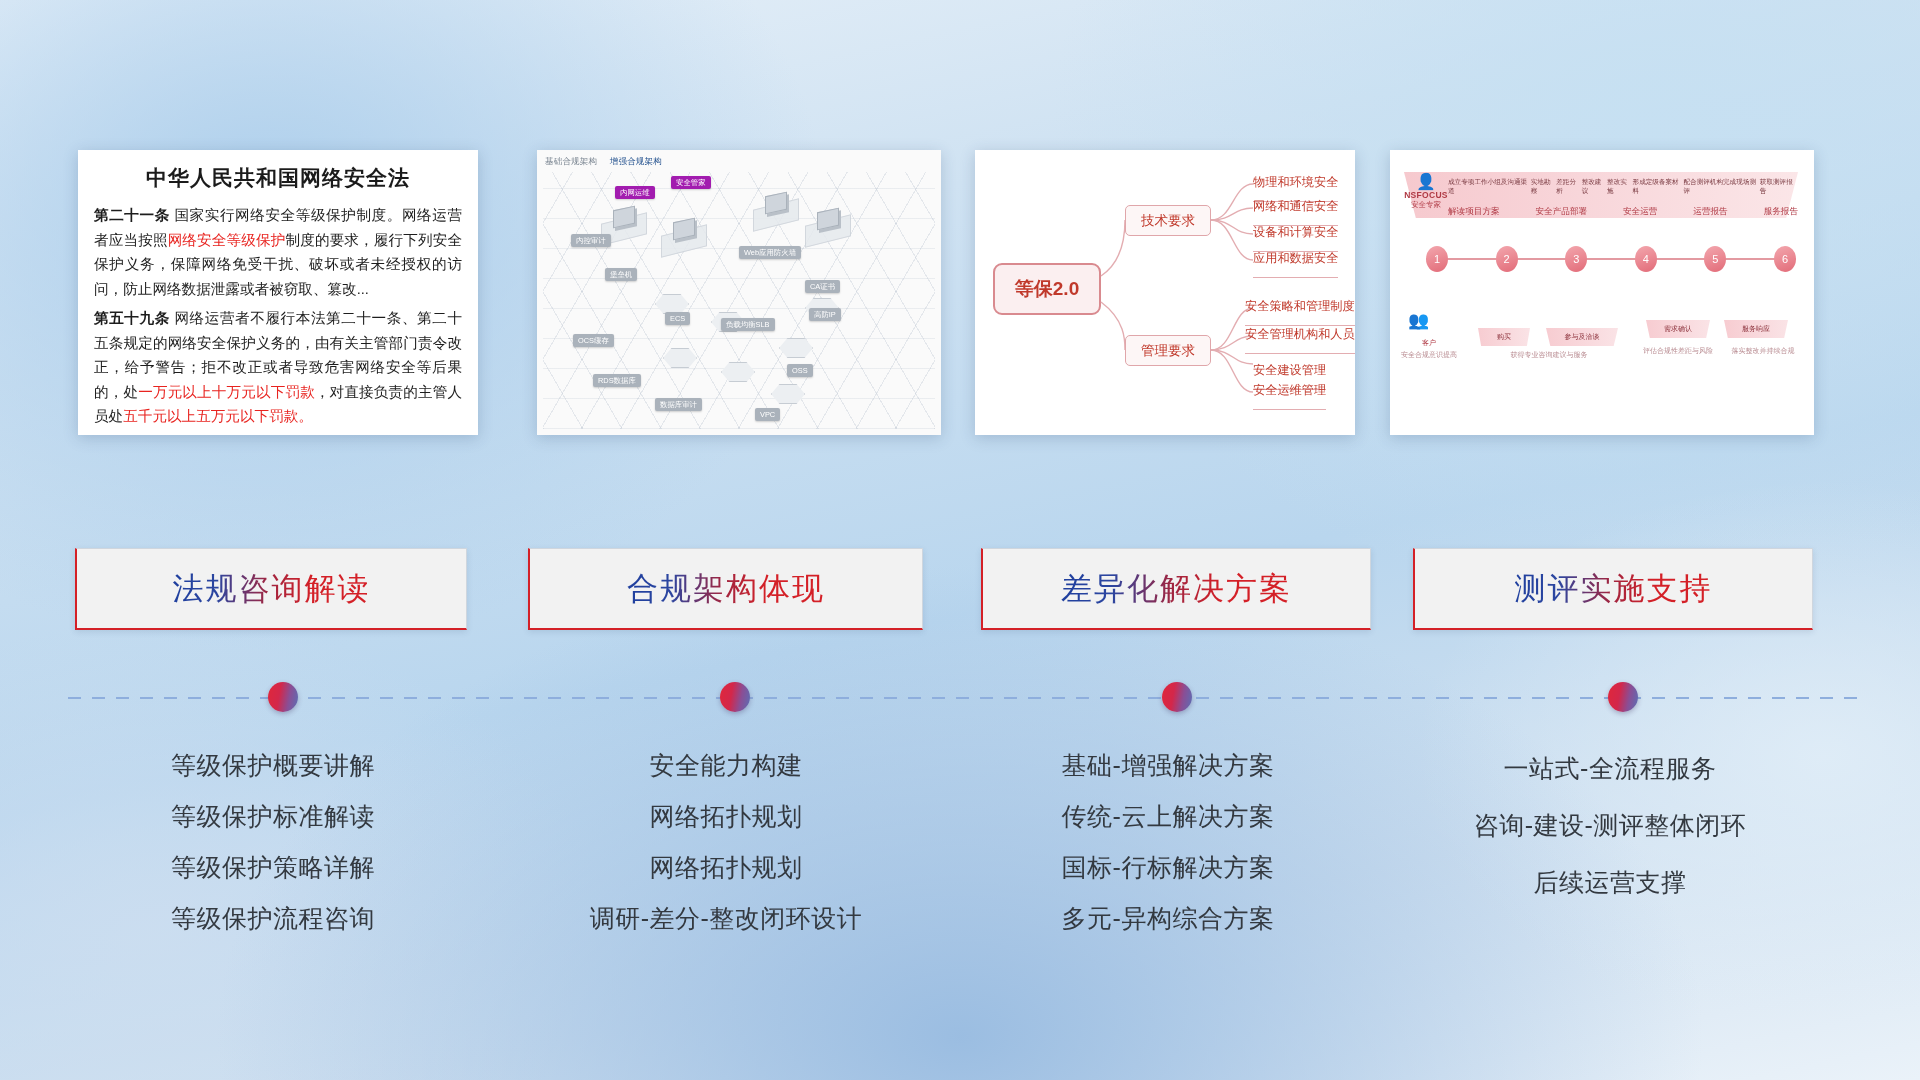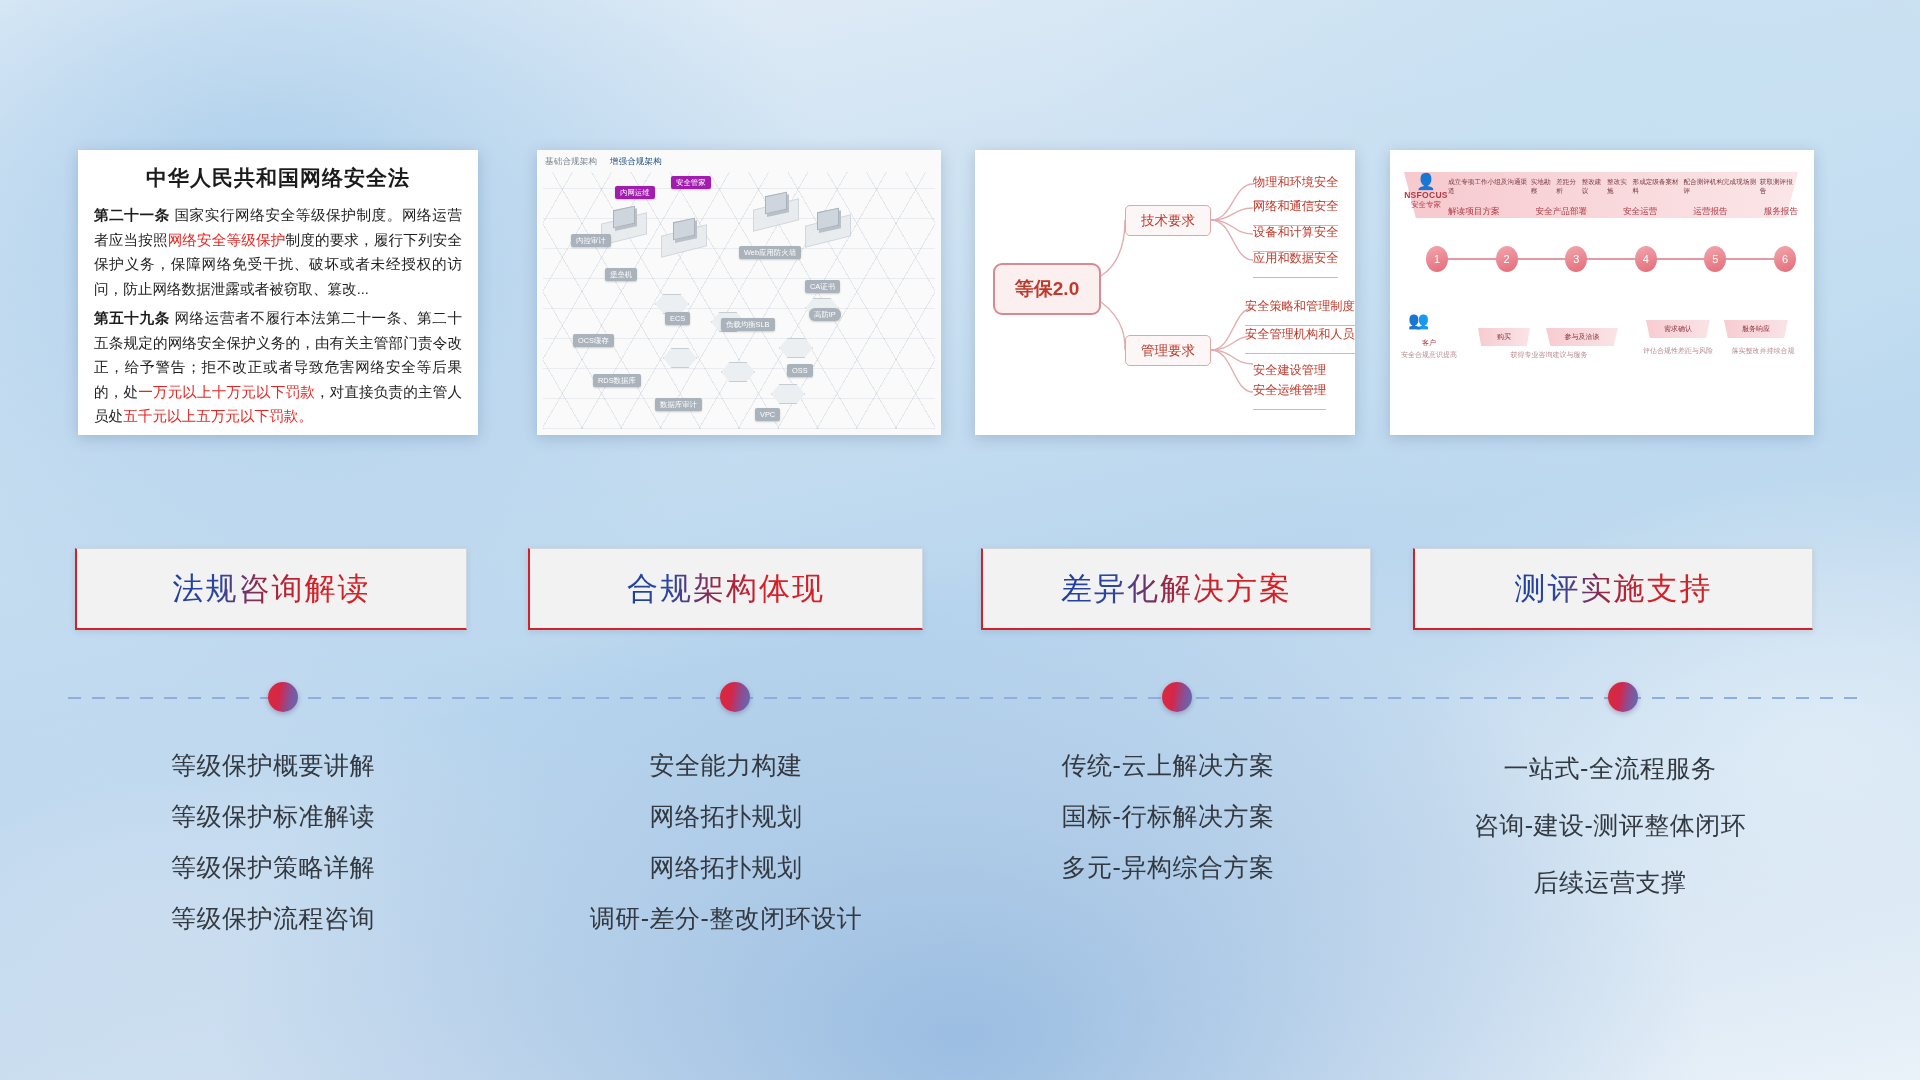--- a/index.html
+++ b/index.html
@@ -221,21 +221,21 @@
         <div class="hexn" style="left:228px; top:212px;"></div>
 
         <div class="node dark" style="left:72px;  top:14px;">内网运维</div>
         <div class="node dark" style="left:128px; top:4px;">安全管家</div>
         <div class="node light" style="left:28px;  top:62px;">内控审计</div>
         <div class="node light" style="left:62px;  top:96px;">堡垒机</div>
         <div class="node light" style="left:196px; top:74px;">Web应用防火墙</div>
         <div class="node light" style="left:122px; top:140px;">ECS</div>
         <div class="node light" style="left:178px; top:146px;">负载均衡SLB</div>
         <div class="node light" style="left:262px; top:108px;">CA证书</div>
-        <div class="node light" style="left:266px; top:136px;border-radius:6px;">高防IP</div>
+        <div class="node light" style="left:266px; top:136px;">高防IP</div>
         <div class="node light" style="left:30px;  top:162px;">OCS缓存</div>
         <div class="node light" style="left:244px; top:192px;">OSS</div>
         <div class="node light" style="left:50px;  top:202px;">RDS数据库</div>
         <div class="node light" style="left:112px; top:226px;">数据库审计</div>
         <div class="node light" style="left:212px; top:236px;">VPC</div>
       </div>
     </div>
   </div>
 
   <div class="card c3">
@@ -349,20 +349,21 @@
     <div class="list-item">等级保护策略详解</div>
     <div class="list-item">等级保护流程咨询</div>
   </div>
   <div class="list-col l2">
     <div class="list-item">安全能力构建</div>
     <div class="list-item">网络拓扑规划</div>
     <div class="list-item">网络拓扑规划</div>
     <div class="list-item">调研-差分-整改闭环设计</div>
   </div>
   <div class="list-col l3">
+    <div class="list-item">基础-增强解决方案</div>
     <div class="list-item">传统-云上解决方案</div>
     <div class="list-item">国标-行标解决方案</div>
     <div class="list-item">多元-异构综合方案</div>
   </div>
   <div class="list-col l4">
     <div class="list-item">一站式-全流程服务</div>
     <div class="list-item">咨询-建设-测评整体闭环</div>
     <div class="list-item">后续运营支撑</div>
   </div>
 </div>

